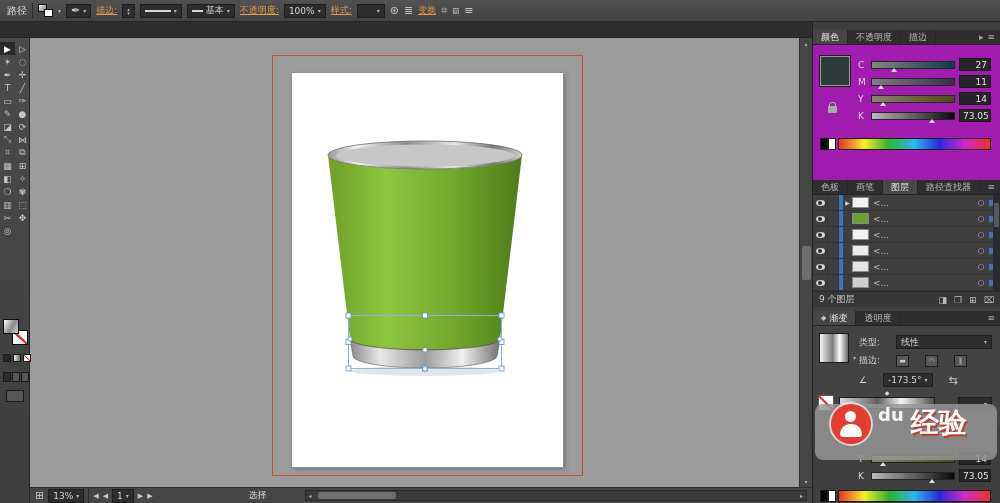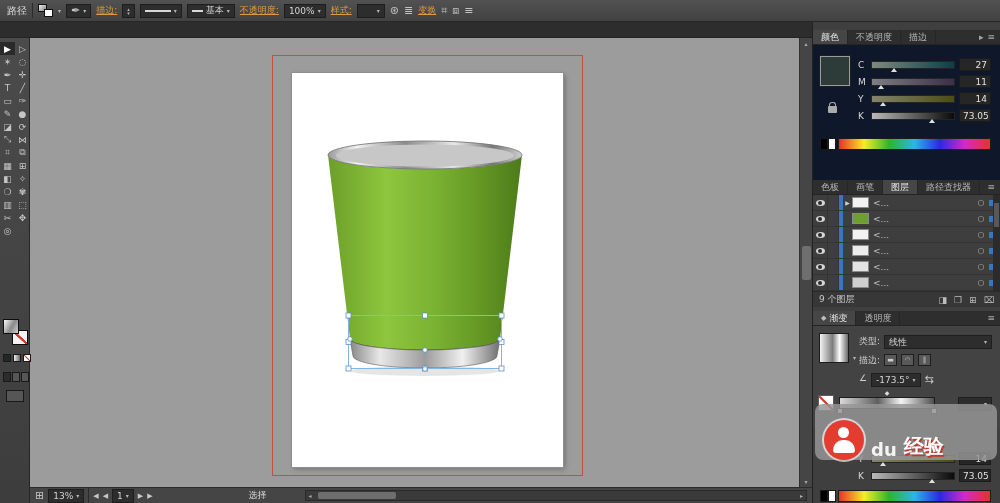--- a/index.html
+++ b/index.html
@@ -79,21 +79,21 @@
   .panels{position:absolute;left:812px;top:22px;width:188px;height:481px;background:#3f3f3f;
           border-left:1px solid #222;z-index:3}
   .panels section{position:absolute;left:0;right:0}
   .phead{height:15px;background:#2e2e2e;border-bottom:1px solid #242424;display:flex;
          align-items:stretch;color:#b8b8b8}
   .ptab{display:flex;align-items:center;gap:3px;padding:0 8px;border-right:1px solid #262626;white-space:nowrap}
   .ptab.active{background:#464646;color:#e8e8e8}
   .pmenu{margin-left:auto;display:flex;align-items:center;gap:4px;padding:0 5px;color:#a8a8a8}
   .pdiamond{font-size:7px;color:#bdbdbd}
 
-  .p-color{top:8px;height:150px;background:#0f172a}
+  .p-color{top:8px;height:150px;background:#a21caf}
   .main-swatch{position:absolute;left:7px;top:26px;width:30px;height:30px;
                border:1px solid #9a9a9a;outline:1px solid #1e1e1e}
   .lock{position:absolute;left:15px;top:76px;width:9px;height:7px;background:#ababab;border-radius:1px}
   .lock::before{content:"";position:absolute;left:1px;top:-4px;width:5px;height:4px;
                 border:1.4px solid #ababab;border-bottom:none;border-radius:3px 3px 0 0}
   .sliders{position:absolute;left:45px;right:9px;top:26px}
   .srow{display:flex;align-items:center;gap:4px;height:17px}
   .slabel{width:9px;color:#d8d8d8}
   .strack{flex:1;height:8px;border:1px solid #242424;position:relative}
   .sthumb{position:absolute;top:100%;width:0;height:0;border-left:3px solid transparent;
@@ -126,50 +126,50 @@
   .lscroll i{position:absolute;left:1px;top:8px;width:5px;height:24px;background:#585858;display:block}
   .lfoot{position:absolute;left:0;right:0;bottom:0;height:16px;background:#373737;
          border-top:1px solid #2a2a2a;display:flex;align-items:center;gap:7px;padding:0 6px}
   .ficon{color:#bdbdbd}
   .fspacer{flex:1}
 
   .p-grad{top:289px;height:118px;background:#434343}
   .gthumb{position:absolute;left:6px;top:22px;width:30px;height:30px;border:1px solid #1c1c1c;
           background:linear-gradient(to right,#f2f2f2,#7c7c7c 45%,#fdfdfd 70%,#696969)}
   .gthumb-caret{position:absolute;left:40px;top:44px}
-  .grow{position:absolute;left:46px;right:8px;display:flex;gap:4px}
+  .grow{position:absolute;left:46px;right:8px;display:flex;align-items:center;gap:16px}
   .glabel{color:#d0d0d0;white-space:nowrap}
   .gtype{top:24px}.gstroke{top:43px}.gangle{top:62px}
   .sbtn{width:13px;height:12px;border:1px solid #1f1f1f;background:#585858;display:flex;
         align-items:center;justify-content:center;color:#ccc;font-size:7px}
   .flex1{flex:1;display:flex;justify-content:space-between;align-items:center}
   .gslider{position:absolute;left:26px;top:86px;width:96px;height:12px;border:1px solid #1c1c1c;
            background:linear-gradient(to right,#d9d9d9,#5f5f5f 40%,#f4f4f4 65%,#4f4f4f)}
   .gnone{position:absolute;left:5px;top:84px;width:16px;height:16px;border:1px solid #5c5c5c;
          background:linear-gradient(to top right,#fff 42%,#d23b2f 47%,#d23b2f 53%,#fff 58%)}
   .gstop{position:absolute;top:100%;width:6px;height:6px;background:#ececec;border:1px solid #2a2a2a}
   .gstop.l{left:-3px}.gstop.r{right:-3px}
   .gmid{position:absolute;top:-9px;left:50%;transform:translateX(-50%);font-size:6px;color:#ddd}
   .gloc{position:absolute;right:8px;top:86px}
 
   .c2rows{position:absolute;left:45px;right:9px;top:428px}
   .bwpair.sp2{top:468px}
   .spectrum.sp2{top:468px}
 
   .watermark{position:absolute;left:2px;top:382px;width:182px;height:56px;z-index:9;
-             display:flex;align-items:flex-end;gap:7px;background:rgba(150,150,150,.84);
-             border-radius:8px;padding:0 9px}
+             display:flex;align-items:flex-start;gap:7px;background:rgba(150,150,150,.84);
+             border-radius:8px;padding:0 16px}
   .wm-circle{width:40px;height:40px;border-radius:50%;background:#e23d30;position:relative;flex:none;
              box-shadow:0 0 0 2px rgba(255,255,255,.65)}
   .wm-circle::before{content:"";position:absolute;left:14px;top:7px;width:11px;height:11px;
                      background:#fff;border-radius:50%}
   .wm-circle::after{content:"";position:absolute;left:9px;top:20px;width:22px;height:13px;
                     background:#fff;border-radius:10px 10px 3px 3px}
   .wm-du{font-size:18px;font-weight:bold;color:#f4f4f4}
-  .wm-jy{font-size:20px;font-weight:bold;color:#fff;text-shadow:1.5px 1.5px 0 #c0392b;white-space:nowrap}
+  .wm-jy{font-size:28px;font-weight:bold;color:#fff;text-shadow:1.5px 1.5px 0 #c0392b;white-space:nowrap}
 </style>
 </head>
 <body>
 
 <div class="topbar">
   <span class="tb-label">路径</span>
   <span class="tb-sep"></span>
   <span class="mini-sw">
       <i class="f"></i>
       <i class="s"></i>

